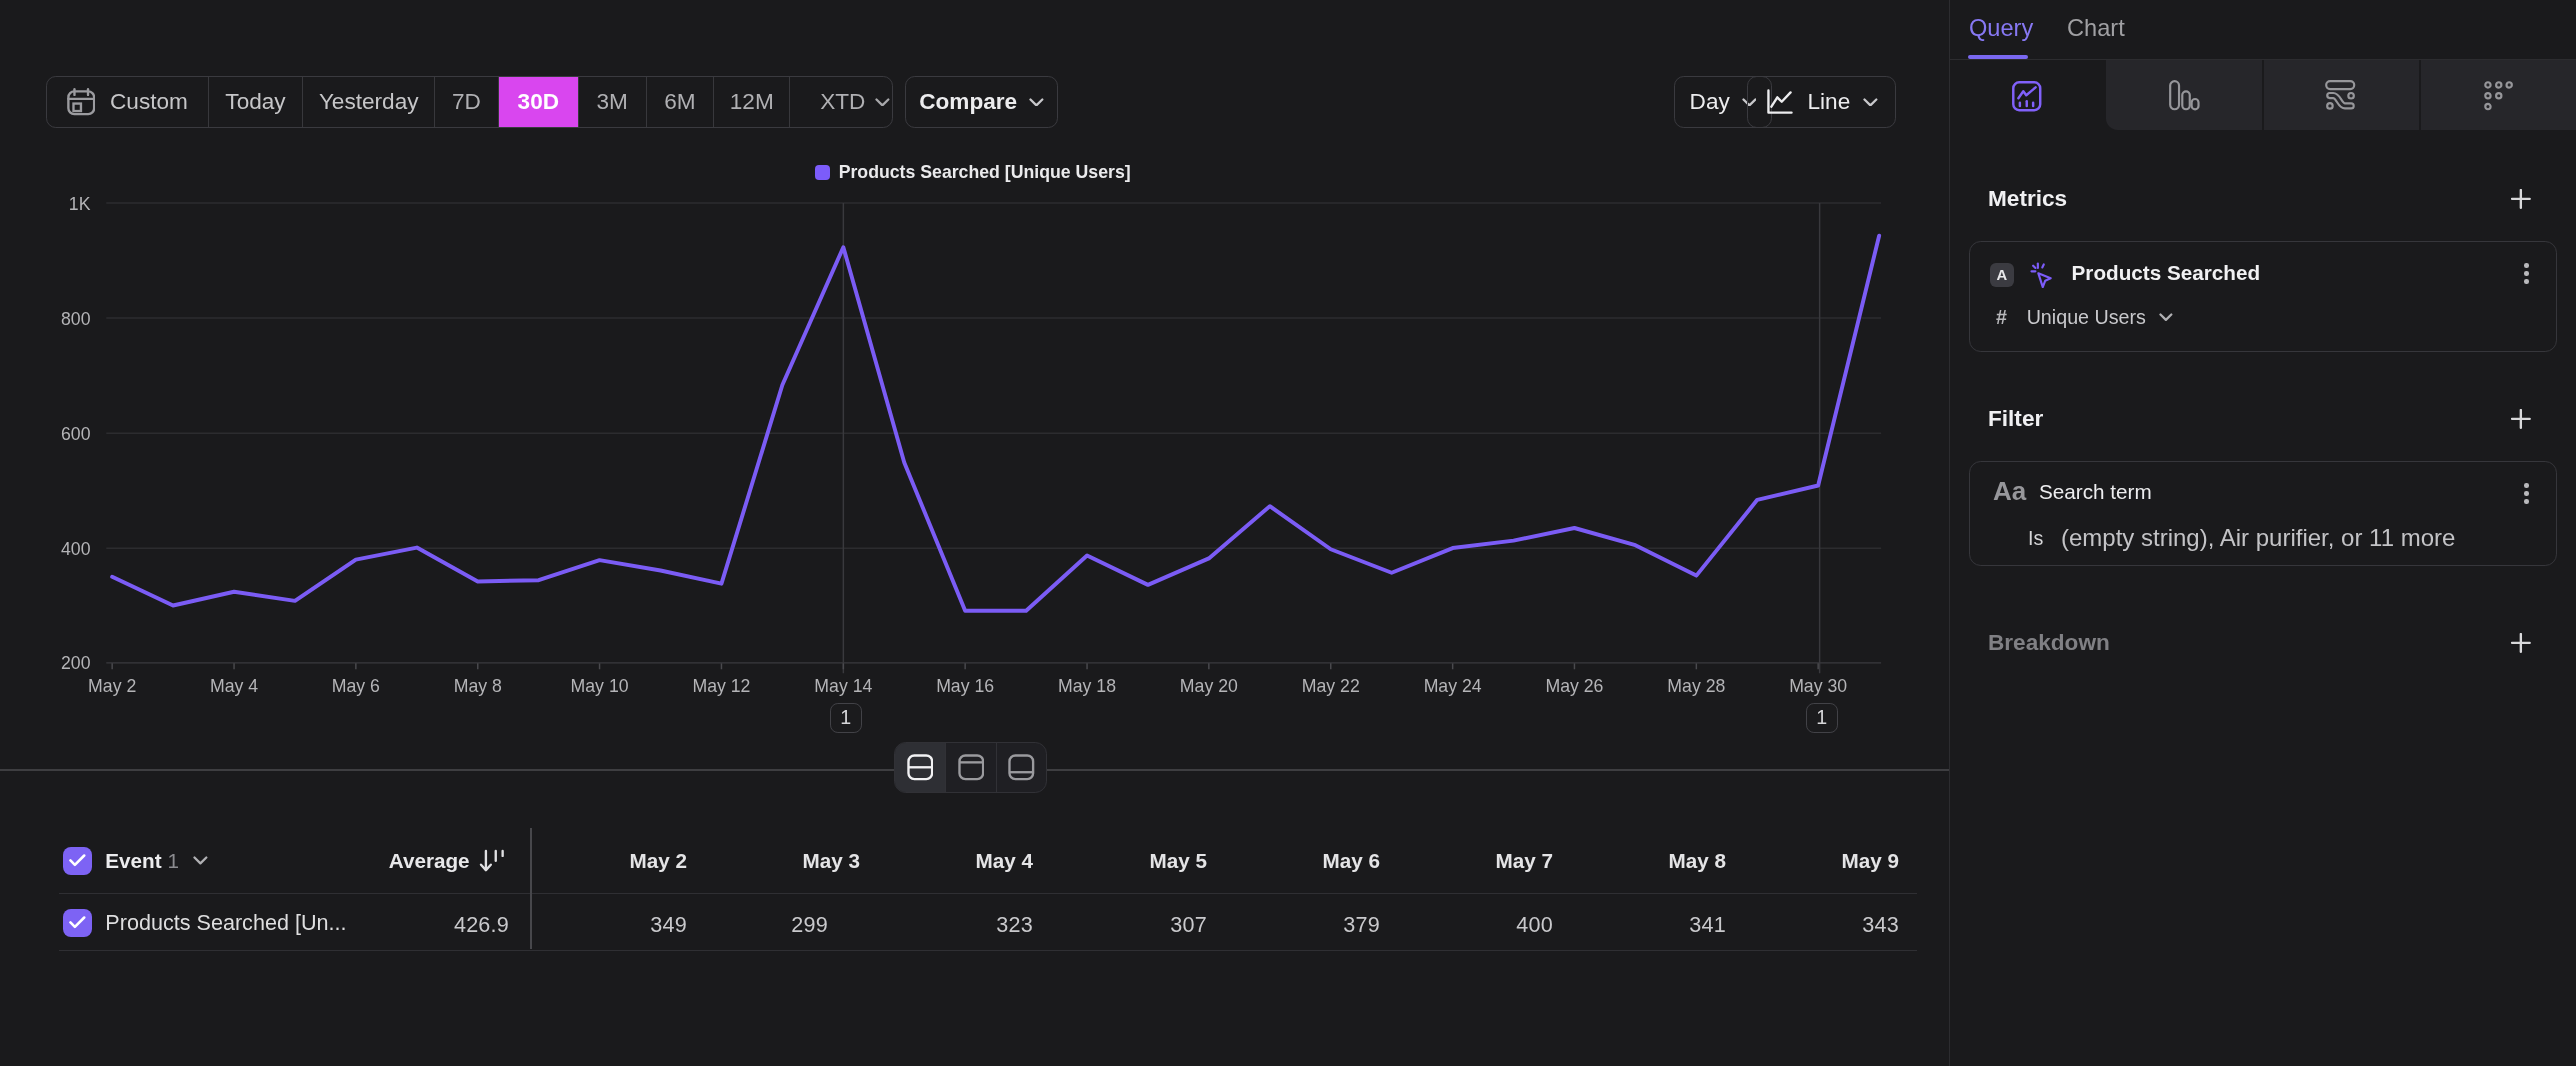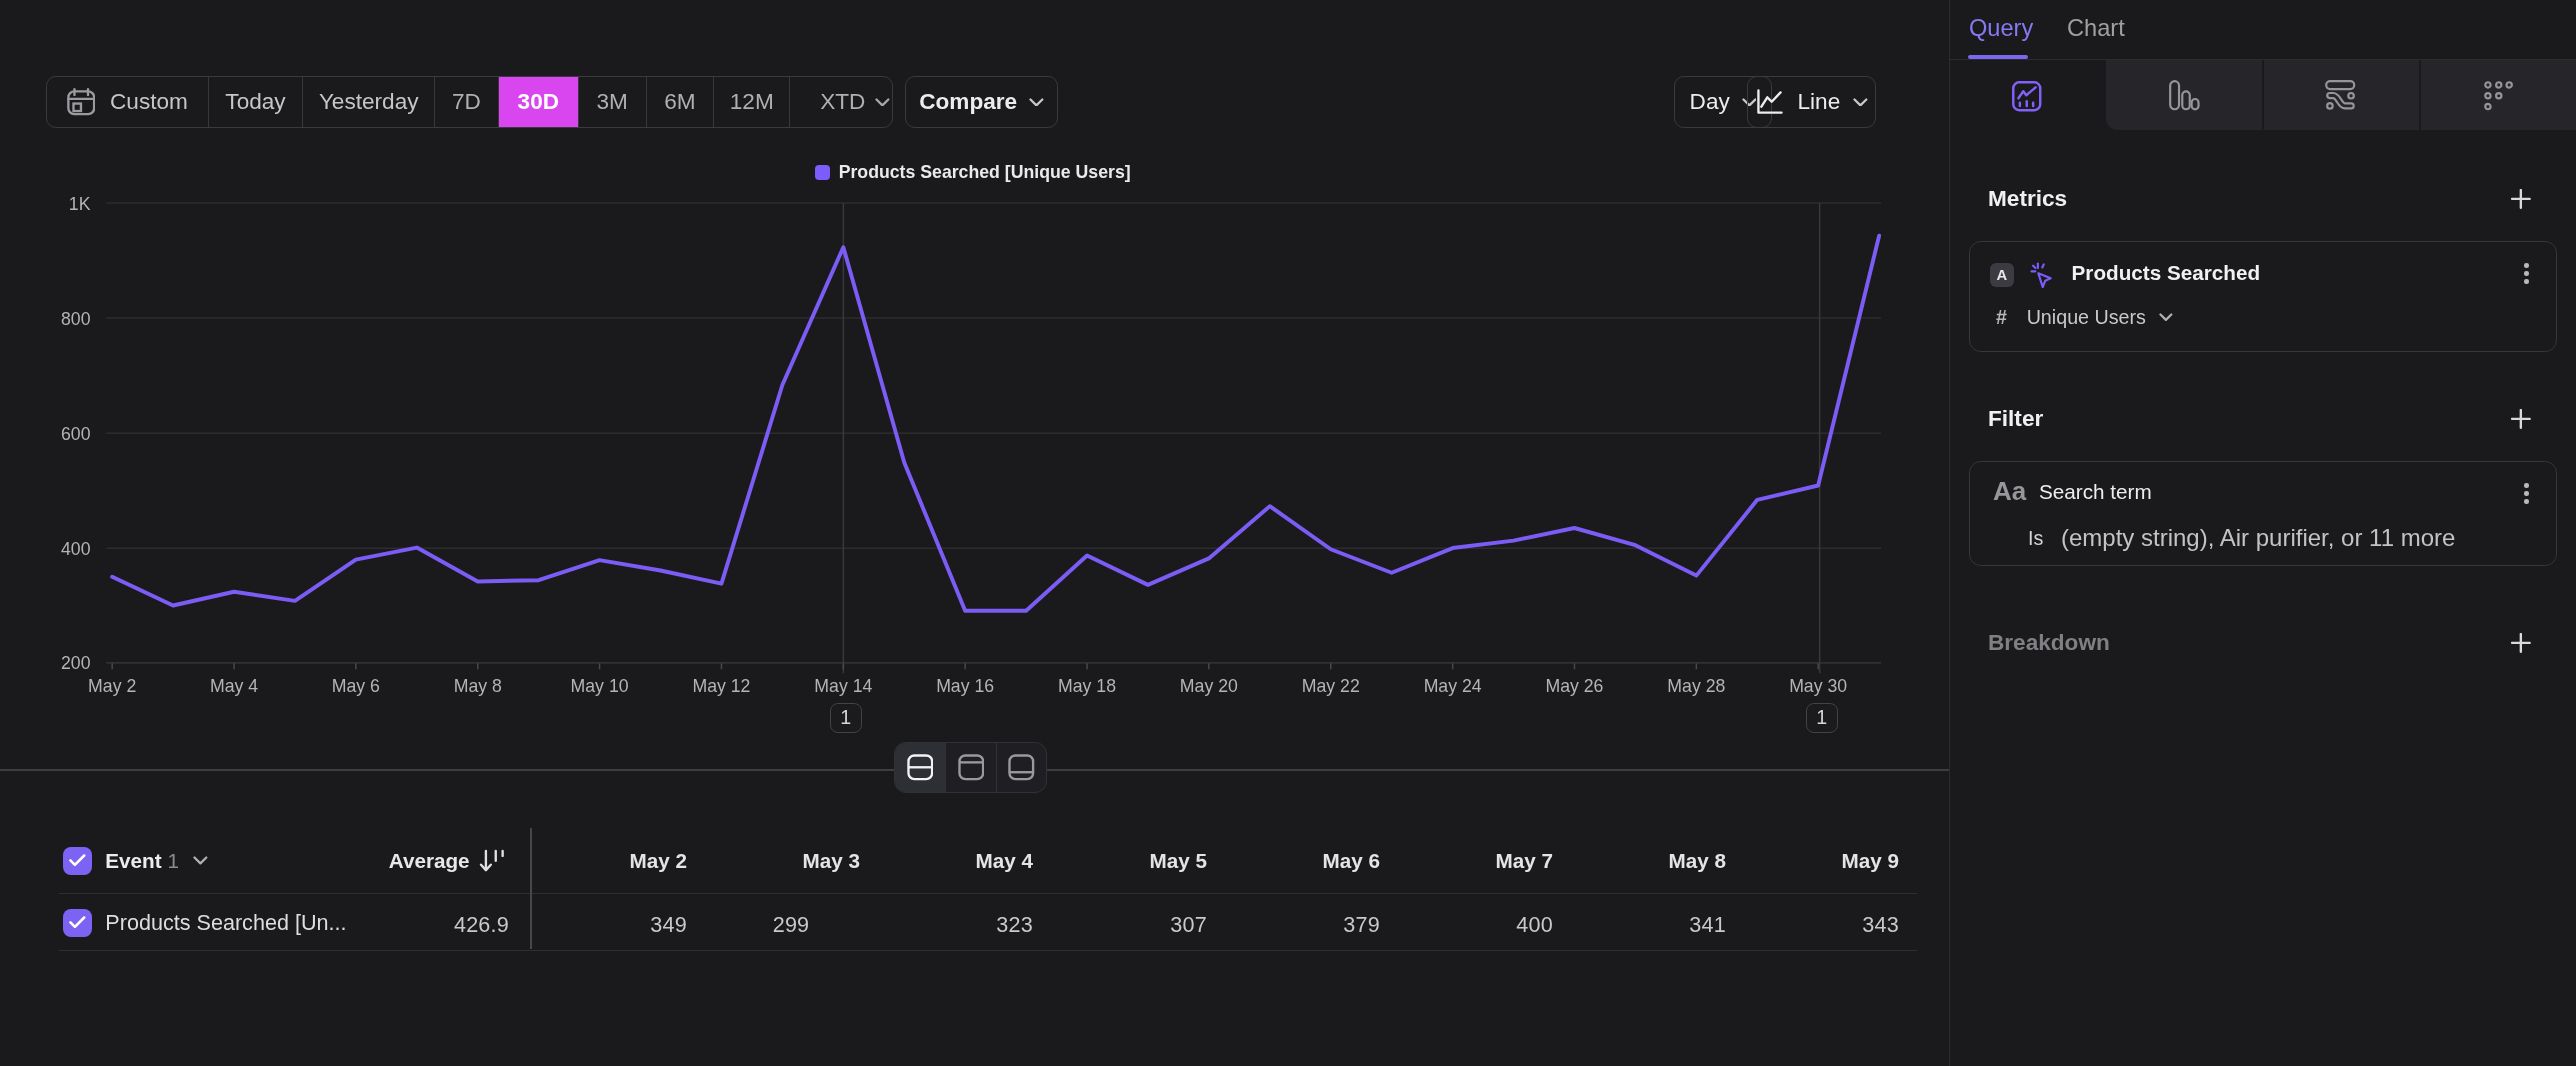--- a/index.html
+++ b/index.html
@@ -176,21 +176,21 @@
       </svg>
   </div>
 
   <div class="btn abs" style="left:1634px; top:76px; width:98px;margin-left:40px;">
     <span>Day</span>
     <svg class="chev" width="14.8" height="8.9" viewBox="0 0 15 9" fill="none" stroke="#c8c8cb" stroke-width="2.3" stroke-linecap="round" stroke-linejoin="round">
         <polyline points="1.5,1.5 7.5,7.5 13.5,1.5"></polyline>
       </svg>
   </div>
 
-  <div class="btn abs" style="left:1747px; top:76px; width:129px; gap:12.8px;">
+  <div class="btn abs" style="left:1747px; top:76px; width:149px; gap:12.8px;">
     <svg width="29.5" height="29.5" viewBox="0 0 30 30" fill="none" stroke="#ececee" stroke-width="2.4" stroke-linecap="round" stroke-linejoin="round">
       <path d="M3.5,3.5 V26 H27"></path>
       <polyline points="6.5,20 12.5,10.5 17,15 26,5.5"></polyline>
     </svg>
     <span>Line</span>
     <svg class="chev" width="14.8" height="8.9" viewBox="0 0 15 9" fill="none" stroke="#c8c8cb" stroke-width="2.3" stroke-linecap="round" stroke-linejoin="round">
         <polyline points="1.5,1.5 7.5,7.5 13.5,1.5"></polyline>
       </svg>
   </div>
 
@@ -261,21 +261,21 @@
   <div class="abs flex" style="left:63px; top:908px; height:29.5px; gap:13.8px;">
     <span class="cb">
       <svg width="16.7" height="12.8" viewBox="0 0 17 13" fill="none" stroke="#ffffff" stroke-width="2.6" stroke-linecap="round" stroke-linejoin="round">
           <polyline points="1.5,6.5 6,11 15.5,1.5"></polyline>
         </svg>
     </span>
     <span style="font-size:21.6px; color:#dededf;">Products Searched [Un...</span>
   </div>
   <div class="abs num rnum" style="left:371px; top:912px; width:138px;">426.9</div>
   <div class="abs num rnum" style="left:549px; top:912px; width:138px;">349</div>
-  <div class="abs num rnum" style="left:722px; top:912px; width:138px;text-align:center;">299</div>
+  <div class="abs num rnum" style="left:690px; top:912px; width:138px;">299</div>
   <div class="abs num rnum" style="left:895px; top:912px; width:138px;">323</div>
   <div class="abs num rnum" style="left:1069px; top:912px; width:138px;">307</div>
   <div class="abs num rnum" style="left:1242px; top:912px; width:138px;">379</div>
   <div class="abs num rnum" style="left:1415px; top:912px; width:138px;">400</div>
   <div class="abs num rnum" style="left:1588px; top:912px; width:138px;">341</div>
   <div class="abs num rnum" style="left:1761px; top:912px; width:138px;">343</div>
 
   <div id="panel-border" class="abs"></div>
   <div id="ptab-border" class="abs"></div>
   <div id="tabblock" class="abs"></div>

